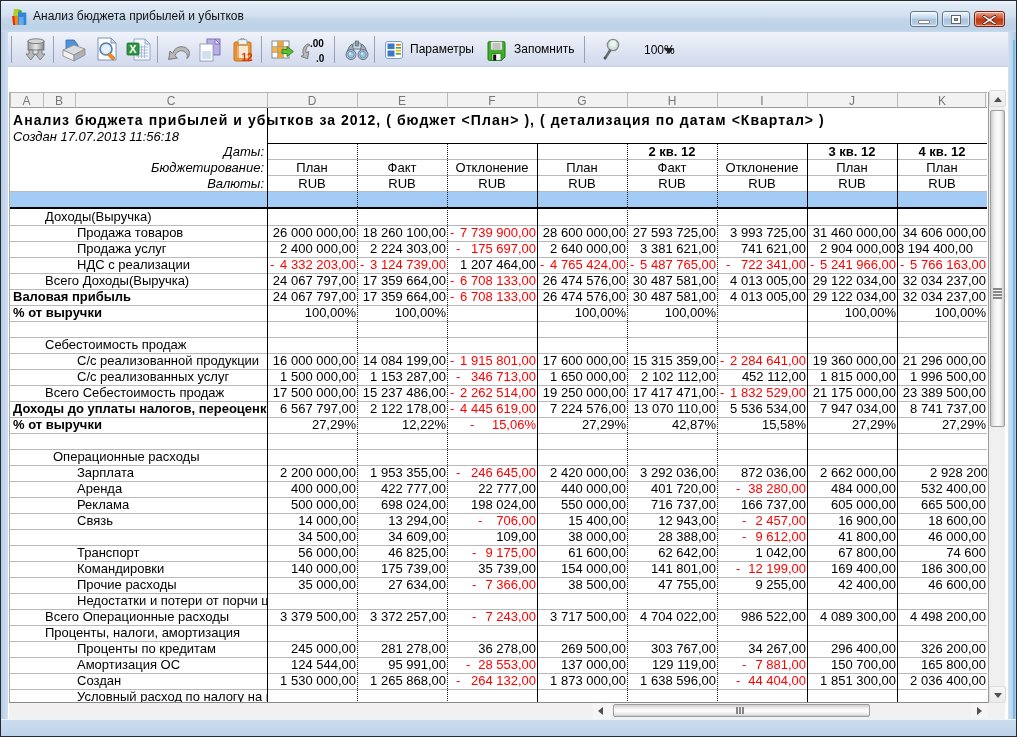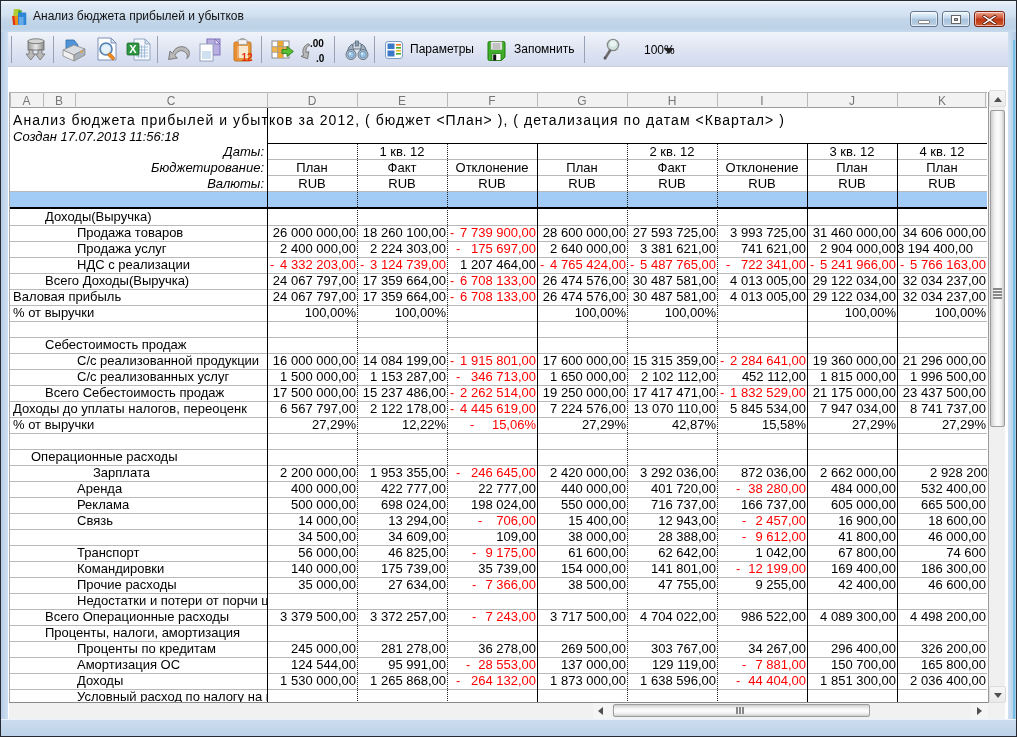--- a/index.html
+++ b/index.html
@@ -20,21 +20,21 @@
 .hletter{position:absolute;top:1px;height:14px;line-height:14px;font-size:12px;color:#777;text-align:center}
 .cell{position:absolute;height:16px;line-height:16px;font-size:13px;text-align:right;padding-right:1px;white-space:pre}
 .lab{position:absolute;height:16px;line-height:16px;font-size:13px;white-space:pre;color:#000}
 .neg{color:#f00}
 .mn{position:absolute;color:#f00}
 .gl{position:absolute;height:1px;background:#b9b9b9}
 .bl{position:absolute;background:#000}
 .dv{position:absolute;width:1px;background-image:repeating-linear-gradient(180deg,#222 0,#222 1px,transparent 1px,transparent 2px)}
 .ctr{text-align:center;padding-right:0}
 .it{font-style:italic}
-.bd{font-weight:normal}
+.bd{font-weight:bold}
 
 </style></head><body>
 <div class="abs titlebar"></div>
 <div class="abs frameL"></div>
 <div class="abs frameR"></div>
 <div class="abs frameB"></div>
 <div class="abs" style="left:1013px;top:40px;width:2px;height:679px;background:#6fc0ea"></div>
 <svg class="abs" style="left:10px;top:8px" width="18" height="18" viewBox="0 0 18 18">
 <rect x="4" y="1" width="6" height="8" fill="#b3cc33" transform="skewX(-6)"></rect>
 <rect x="8.6" y="2.2" width="3.4" height="4" fill="#44a829" transform="skewX(-6)"></rect>
@@ -208,21 +208,20 @@
     <div class="hletter" style="left:888px;width:90px">K</div>
     <div class="hl" style="left:888px"></div>
     <div class="hl" style="left:976px"></div>
   </div>
 <div class="abs" style="left:9px;top:108px;width:978px;height:594px;overflow:hidden;background:#fff">
 <div class="lab bd" style="left:4px;top:3px;font-size:14px;letter-spacing:1.05px;height:18px;line-height:18px">Анализ бюджета прибылей и убытков за 2012, ( бюджет &lt;План&gt; ), ( детализация по датам &lt;Квартал&gt; )</div>
 <div class="lab it" style="left:4px;top:21px">Создан 17.07.2013 11:56:18</div>
 <div class="lab it" style="left:91px;top:36px;width:164px;text-align:right">Даты:</div>
 <div class="lab it" style="left:91px;top:52px;width:164px;text-align:right">Бюджетирование:</div>
 <div class="lab it" style="left:91px;top:68px;width:164px;text-align:right">Валюты:</div>
-<div class="cell bd ctr" style="left:258px;top:36px;width:270px">1 кв. 12</div>
 <div class="cell bd ctr" style="left:528px;top:36px;width:270px">2 кв. 12</div>
 <div class="cell bd ctr" style="left:798px;top:36px;width:90px">3 кв. 12</div>
 <div class="cell bd ctr" style="left:888px;top:36px;width:90px">4 кв. 12</div>
 <div class="cell ctr" style="left:258px;top:52px;width:90px">План</div>
 <div class="cell ctr" style="left:348px;top:52px;width:90px">Факт</div>
 <div class="cell ctr" style="left:438px;top:52px;width:90px">Отклонение</div>
 <div class="cell ctr" style="left:528px;top:52px;width:90px">План</div>
 <div class="cell ctr" style="left:618px;top:52px;width:90px">Факт</div>
 <div class="cell ctr" style="left:708px;top:52px;width:90px">Отклонение</div>
 <div class="cell ctr" style="left:798px;top:52px;width:90px">План</div>
@@ -324,46 +323,46 @@
 <div class="cell" style="left:888px;top:261px;width:90px">1 996 500,00</div>
 <div class="gl" style="left:1px;top:277px;width:977px"></div>
 <div class="lab" style="left:36px;top:277px;width:222px;overflow:hidden">Всего Себестоимость продаж</div>
 <div class="cell" style="left:258px;top:277px;width:90px">17 500 000,00</div>
 <div class="cell" style="left:348px;top:277px;width:90px">15 237 486,00</div>
 <div class="cell neg" style="left:438px;top:277px;width:90px"><span class="mn" style="left:3px">-</span>2 262 514,00</div>
 <div class="cell" style="left:528px;top:277px;width:90px">19 250 000,00</div>
 <div class="cell" style="left:618px;top:277px;width:90px">17 417 471,00</div>
 <div class="cell neg" style="left:708px;top:277px;width:90px"><span class="mn" style="left:3px">-</span>1 832 529,00</div>
 <div class="cell" style="left:798px;top:277px;width:90px">21 175 000,00</div>
-<div class="cell" style="left:888px;top:277px;width:90px">23 437 500,00</div>
+<div class="cell" style="left:888px;top:277px;width:90px">23 389 500,00</div>
 <div class="gl" style="left:1px;top:293px;width:977px"></div>
 <div class="lab bd" style="left:4px;top:293px;width:254px;overflow:hidden">Доходы до уплаты налогов, переоценк</div>
 <div class="cell" style="left:258px;top:293px;width:90px">6 567 797,00</div>
 <div class="cell" style="left:348px;top:293px;width:90px">2 122 178,00</div>
 <div class="cell neg" style="left:438px;top:293px;width:90px"><span class="mn" style="left:3px">-</span>4 445 619,00</div>
 <div class="cell" style="left:528px;top:293px;width:90px">7 224 576,00</div>
 <div class="cell" style="left:618px;top:293px;width:90px">13 070 110,00</div>
-<div class="cell" style="left:708px;top:293px;width:90px">5 845 534,00</div>
+<div class="cell" style="left:708px;top:293px;width:90px">5 536 534,00</div>
 <div class="cell" style="left:798px;top:293px;width:90px">7 947 034,00</div>
 <div class="cell" style="left:888px;top:293px;width:90px">8 741 737,00</div>
 <div class="gl" style="left:1px;top:309px;width:977px"></div>
 <div class="lab bd" style="left:4px;top:309px;width:254px;overflow:hidden">% от выручки</div>
 <div class="cell" style="left:258px;top:309px;width:90px">27,29%</div>
 <div class="cell" style="left:348px;top:309px;width:90px">12,22%</div>
 <div class="cell neg" style="left:438px;top:309px;width:90px"><span class="mn" style="left:23px">-</span>15,06%</div>
 <div class="cell" style="left:528px;top:309px;width:90px">27,29%</div>
 <div class="cell" style="left:618px;top:309px;width:90px">42,87%</div>
 <div class="cell" style="left:708px;top:309px;width:90px">15,58%</div>
 <div class="cell" style="left:798px;top:309px;width:90px">27,29%</div>
 <div class="cell" style="left:888px;top:309px;width:90px">27,29%</div>
 <div class="gl" style="left:1px;top:325px;width:977px"></div>
 <div class="gl" style="left:1px;top:341px;width:977px"></div>
-<div class="lab" style="left:22px;top:341px;width:222px;overflow:hidden">Операционные расходы</div>
+<div class="lab" style="left:44px;top:341px;width:222px;overflow:hidden">Операционные расходы</div>
 <div class="gl" style="left:1px;top:357px;width:977px"></div>
-<div class="lab" style="left:84px;top:357px;width:190px;overflow:hidden">Зарплата</div>
+<div class="lab" style="left:68px;top:357px;width:190px;overflow:hidden">Зарплата</div>
 <div class="cell" style="left:258px;top:357px;width:90px">2 200 000,00</div>
 <div class="cell" style="left:348px;top:357px;width:90px">1 953 355,00</div>
 <div class="cell neg" style="left:438px;top:357px;width:90px"><span class="mn" style="left:9px">-</span>246 645,00</div>
 <div class="cell" style="left:528px;top:357px;width:90px">2 420 000,00</div>
 <div class="cell" style="left:618px;top:357px;width:90px">3 292 036,00</div>
 <div class="cell" style="left:708px;top:357px;width:90px">872 036,00</div>
 <div class="cell" style="left:798px;top:357px;width:90px">2 662 000,00</div>
 <div class="cell" style="left:888px;top:357px;width:110px">2 928 200,00</div>
 <div class="gl" style="left:1px;top:373px;width:977px"></div>
 <div class="lab" style="left:68px;top:373px;width:190px;overflow:hidden">Аренда</div>
@@ -462,21 +461,21 @@
 <div class="lab" style="left:68px;top:549px;width:190px;overflow:hidden">Амортизация ОС</div>
 <div class="cell" style="left:258px;top:549px;width:90px">124 544,00</div>
 <div class="cell" style="left:348px;top:549px;width:90px">95 991,00</div>
 <div class="cell neg" style="left:438px;top:549px;width:90px"><span class="mn" style="left:19px">-</span>28 553,00</div>
 <div class="cell" style="left:528px;top:549px;width:90px">137 000,00</div>
 <div class="cell" style="left:618px;top:549px;width:90px">129 119,00</div>
 <div class="cell neg" style="left:708px;top:549px;width:90px"><span class="mn" style="left:25px">-</span>7 881,00</div>
 <div class="cell" style="left:798px;top:549px;width:90px">150 700,00</div>
 <div class="cell" style="left:888px;top:549px;width:90px">165 800,00</div>
 <div class="gl" style="left:1px;top:565px;width:977px"></div>
-<div class="lab" style="left:68px;top:565px;width:190px;overflow:hidden">Доходы</div>
+<div class="lab" style="left:68px;top:565px;width:190px;overflow:hidden">Создан</div>
 <div class="cell" style="left:258px;top:565px;width:90px">1 530 000,00</div>
 <div class="cell" style="left:348px;top:565px;width:90px">1 265 868,00</div>
 <div class="cell neg" style="left:438px;top:565px;width:90px"><span class="mn" style="left:9px">-</span>264 132,00</div>
 <div class="cell" style="left:528px;top:565px;width:90px">1 873 000,00</div>
 <div class="cell" style="left:618px;top:565px;width:90px">1 638 596,00</div>
 <div class="cell neg" style="left:708px;top:565px;width:90px"><span class="mn" style="left:19px">-</span>44 404,00</div>
 <div class="cell" style="left:798px;top:565px;width:90px">1 851 300,00</div>
 <div class="cell" style="left:888px;top:565px;width:90px">2 036 400,00</div>
 <div class="gl" style="left:1px;top:581px;width:977px"></div>
 <div class="lab" style="left:68px;top:581px;width:190px;overflow:hidden">Условный расход по налогу на п</div>

